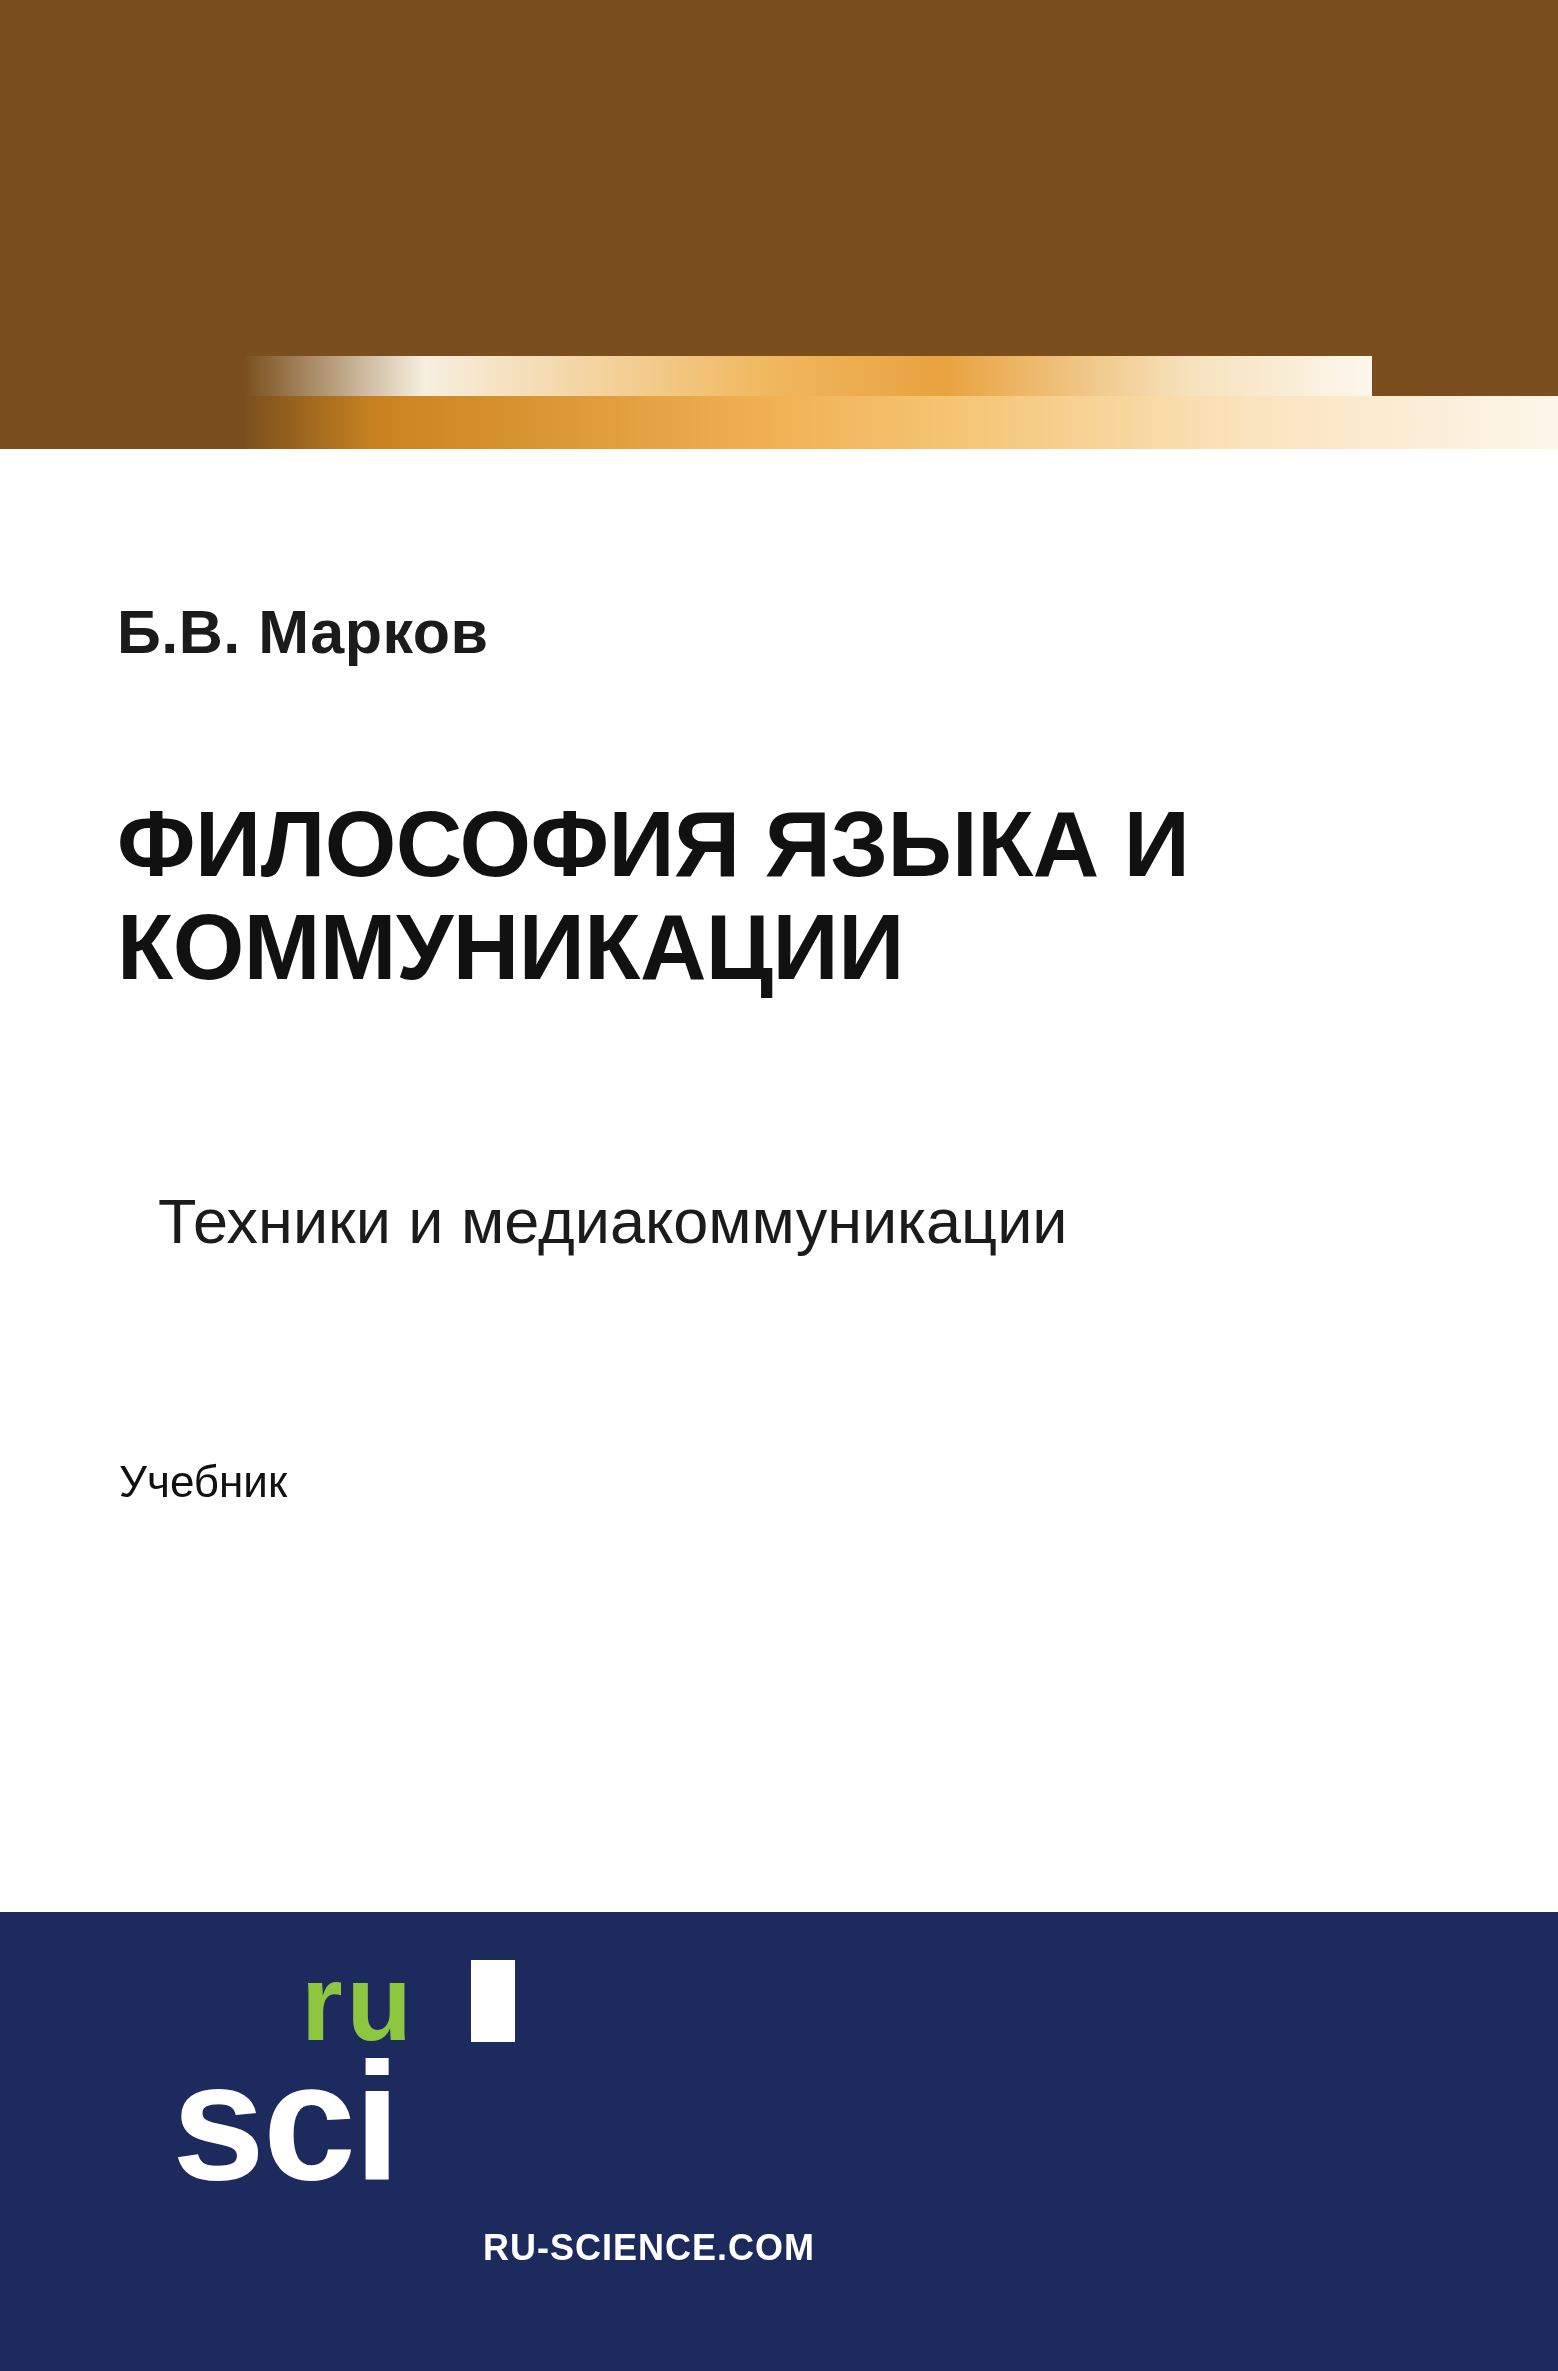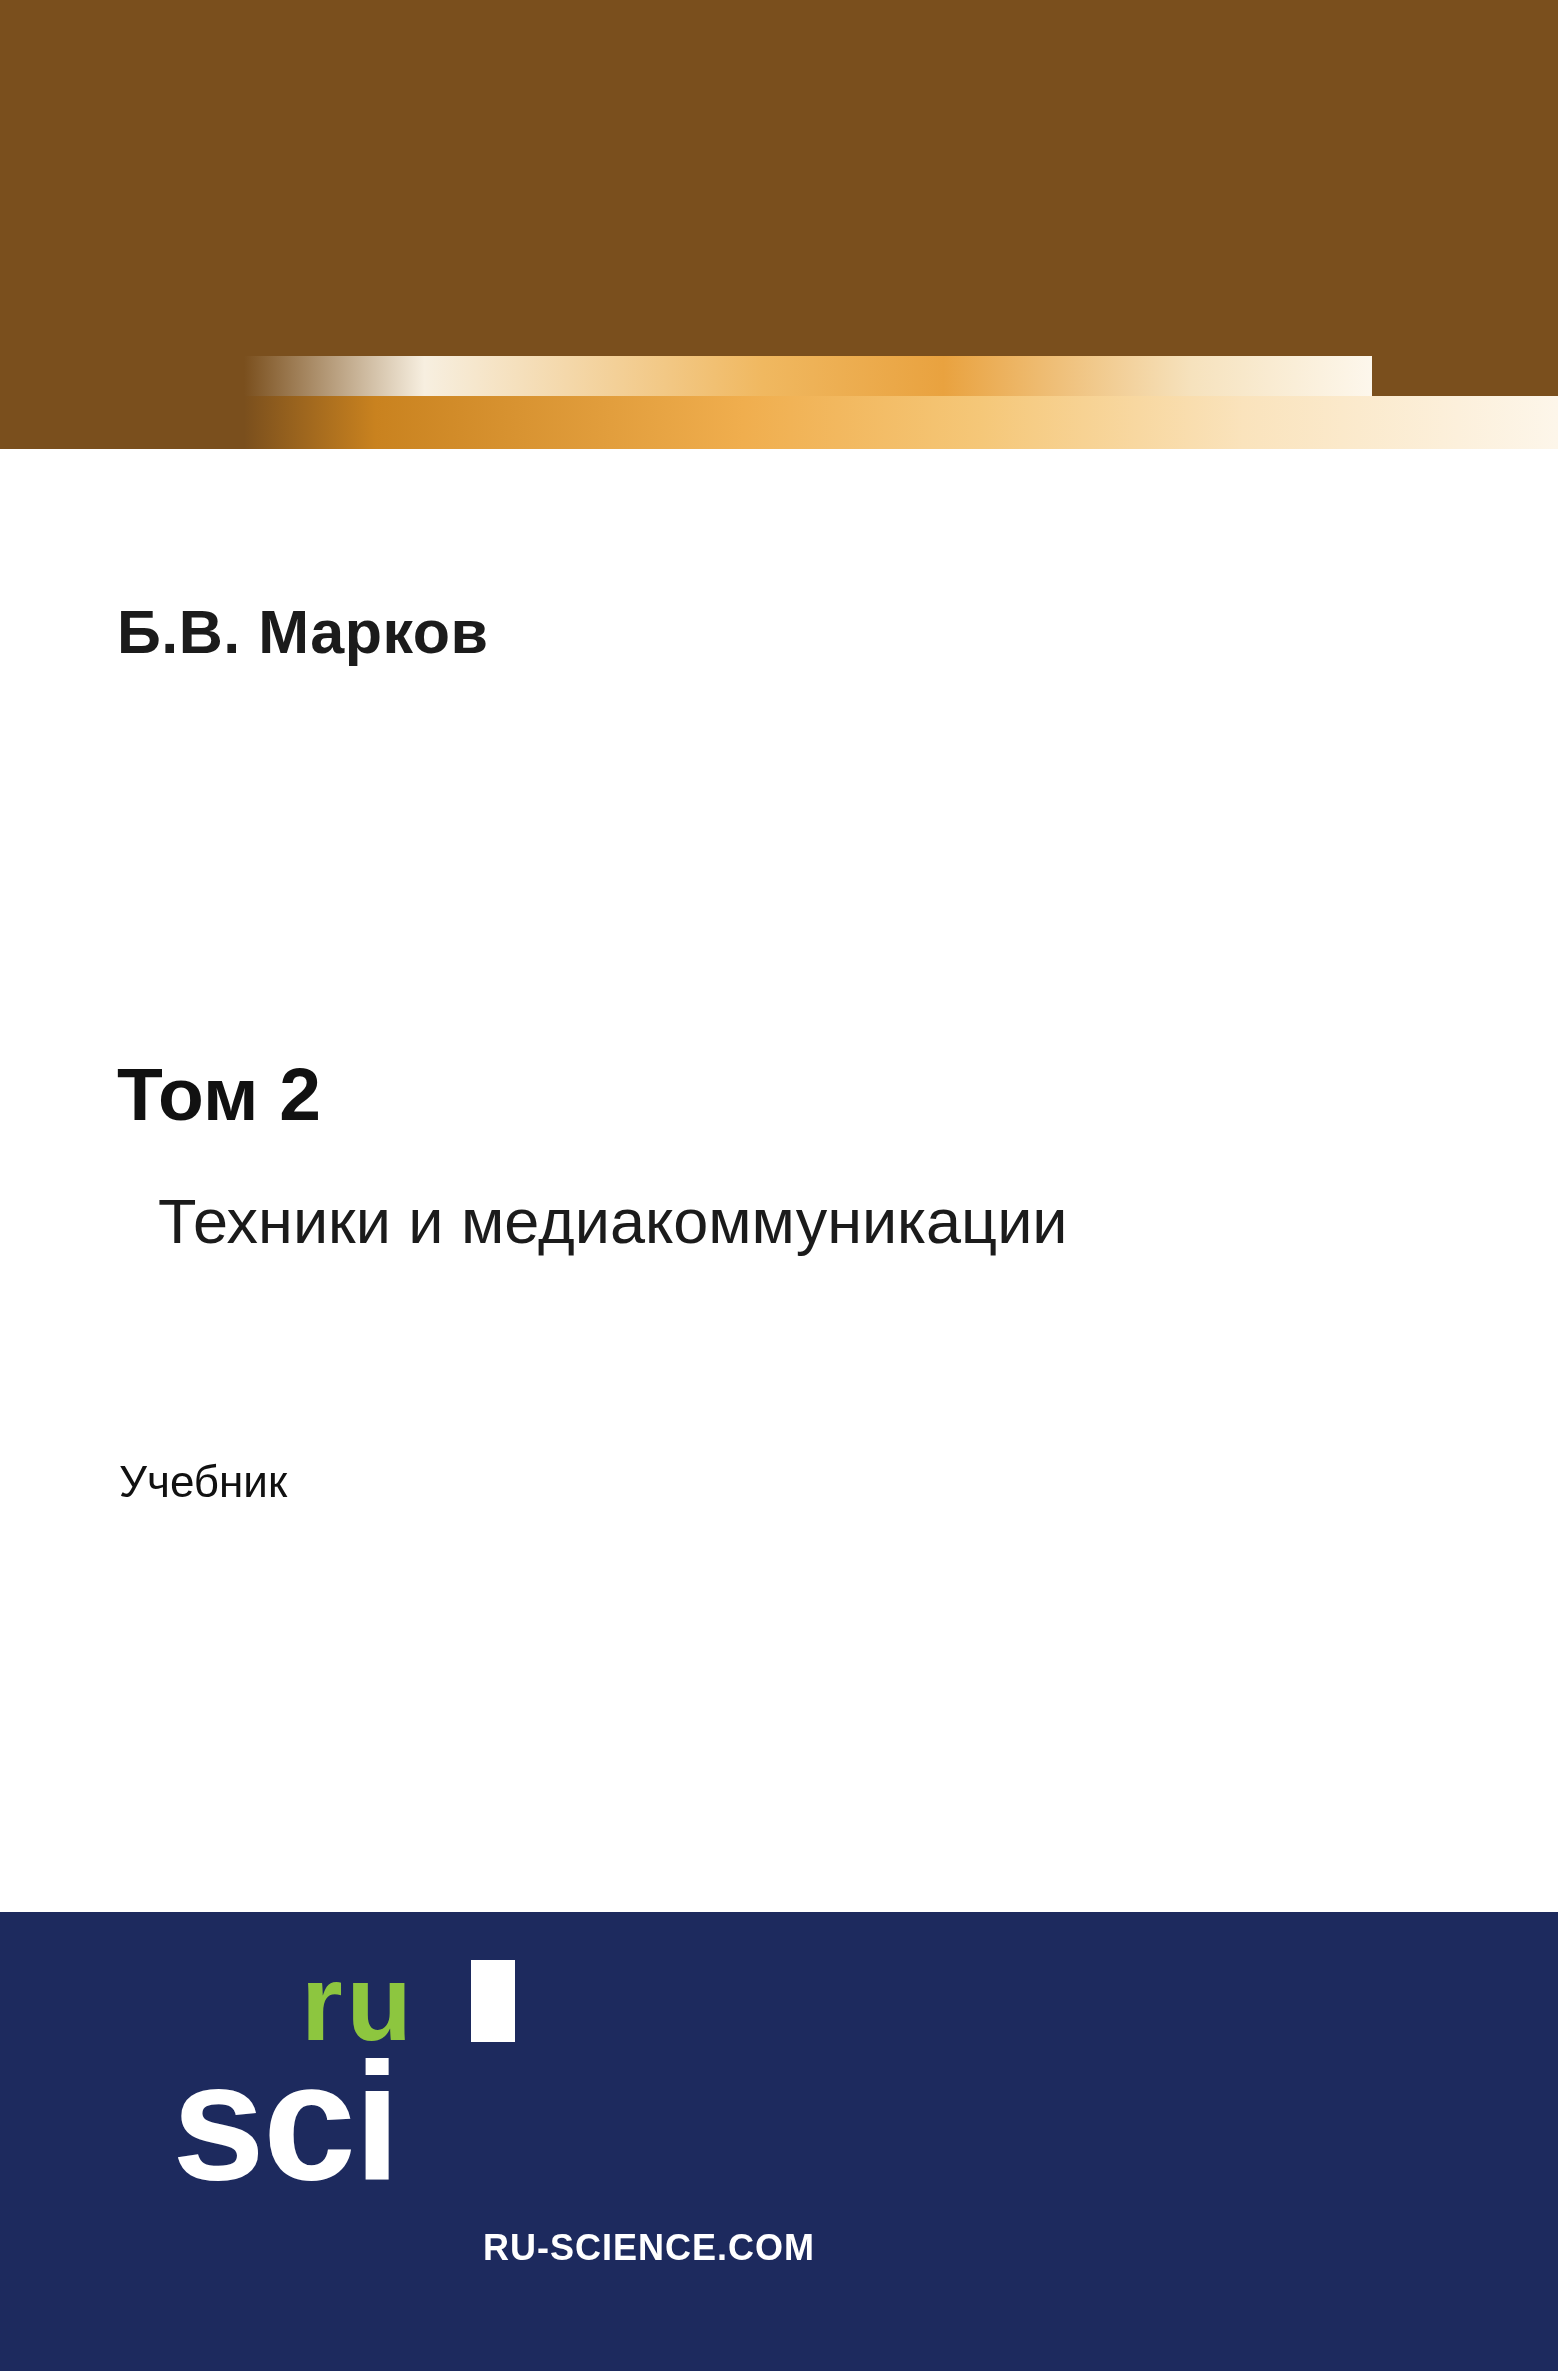--- a/index.html
+++ b/index.html
@@ -178,21 +178,21 @@
 
 <div class="cover">
 
   <div class="top-band">
     <div class="stripe-upper"></div>
     <div class="stripe-lower"></div>
   </div>
 
   <div class="content">
     <div class="author">Б.В. Марков</div>
-    <div class="volume">Том 2</div>
+    <div class="title">ФИЛОСОФИЯ ЯЗЫКА И КОММУНИКАЦИИ</div>
     <div class="subtitle">Техники и медиакоммуникации</div>
     <div class="doctype">Учебник</div>
   </div>
 
   <div class="bottom-band">
     <div class="logo">
       <div class="logo-ru">ru</div>
       <div class="logo-ru-block"></div>
       <div class="logo-sci">sci</div>
       <div class="logo-url">RU-SCIENCE.COM</div>

